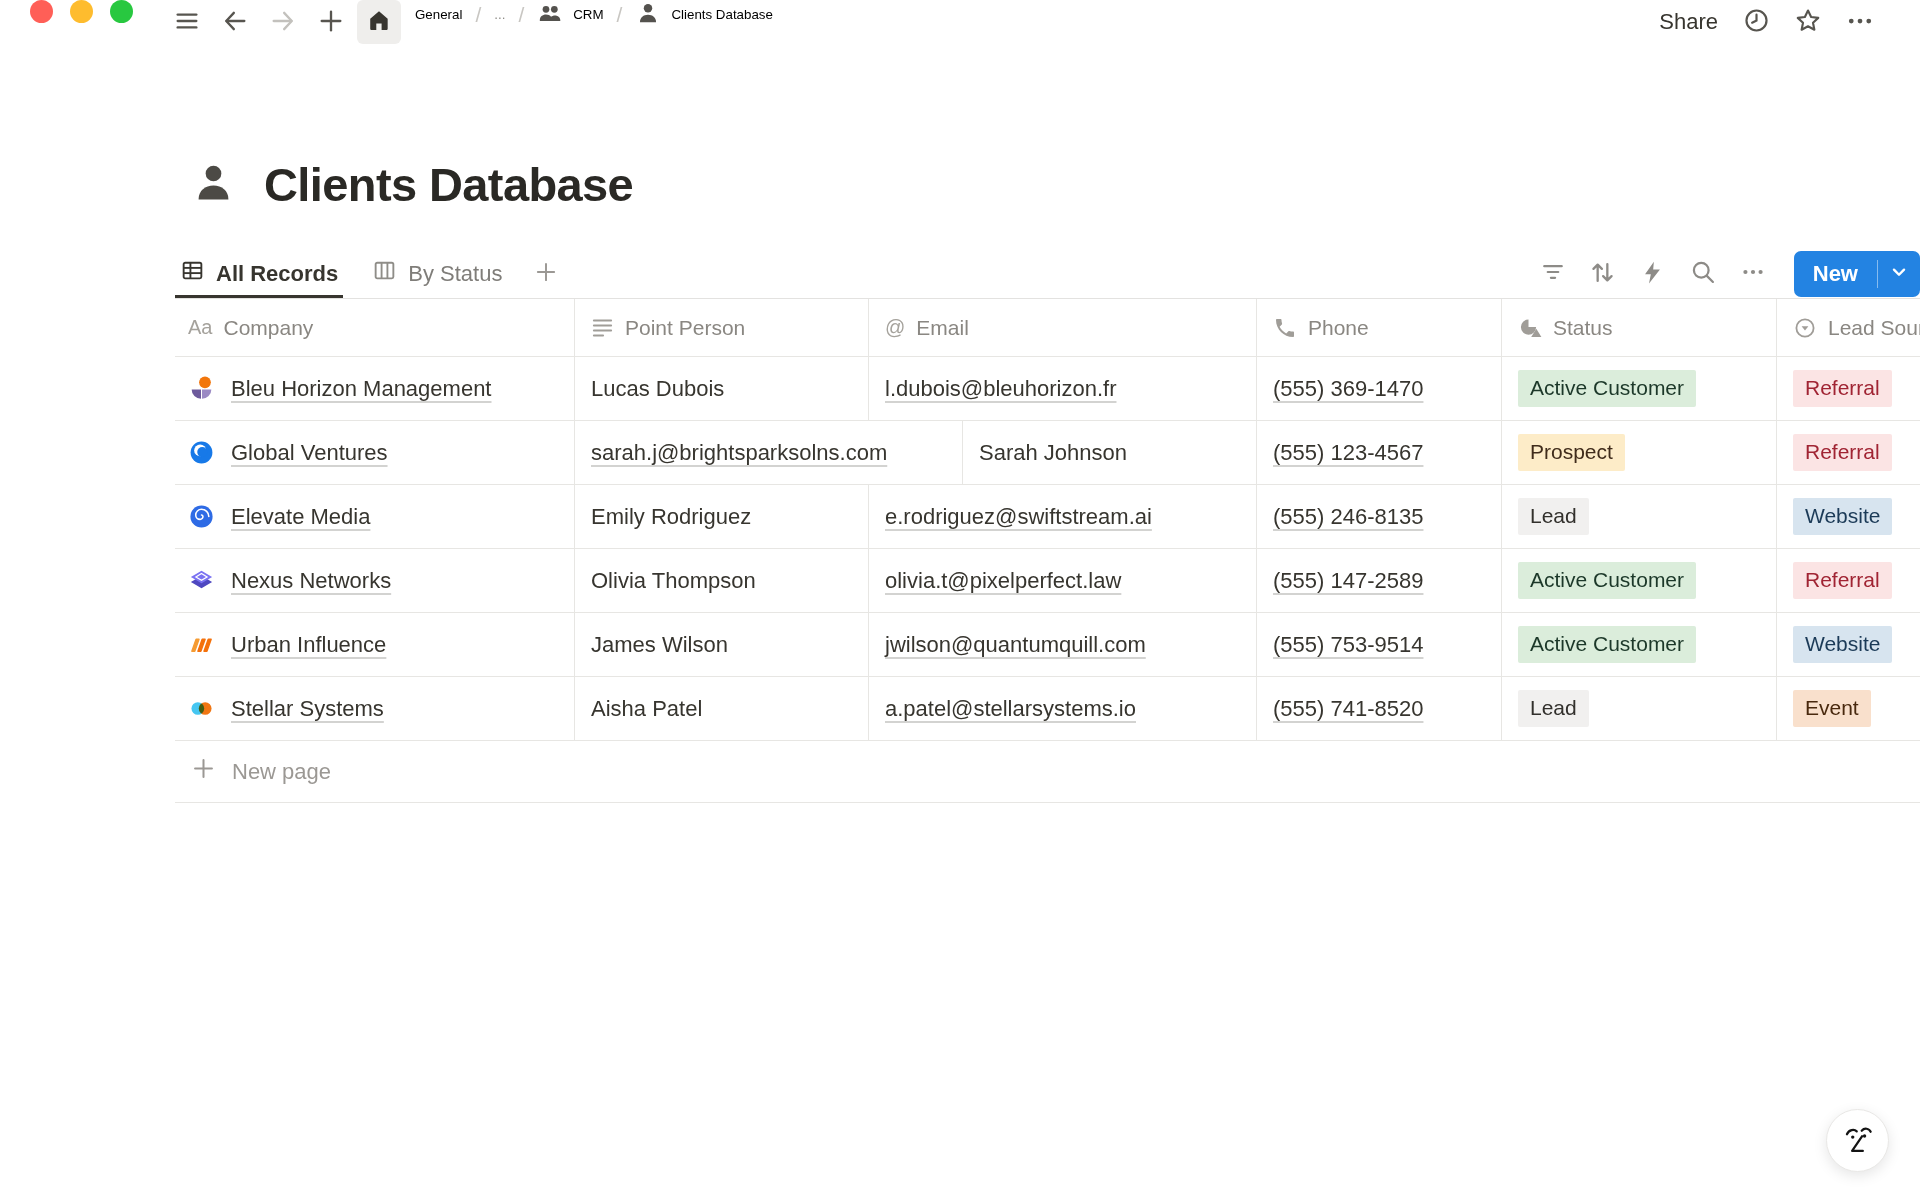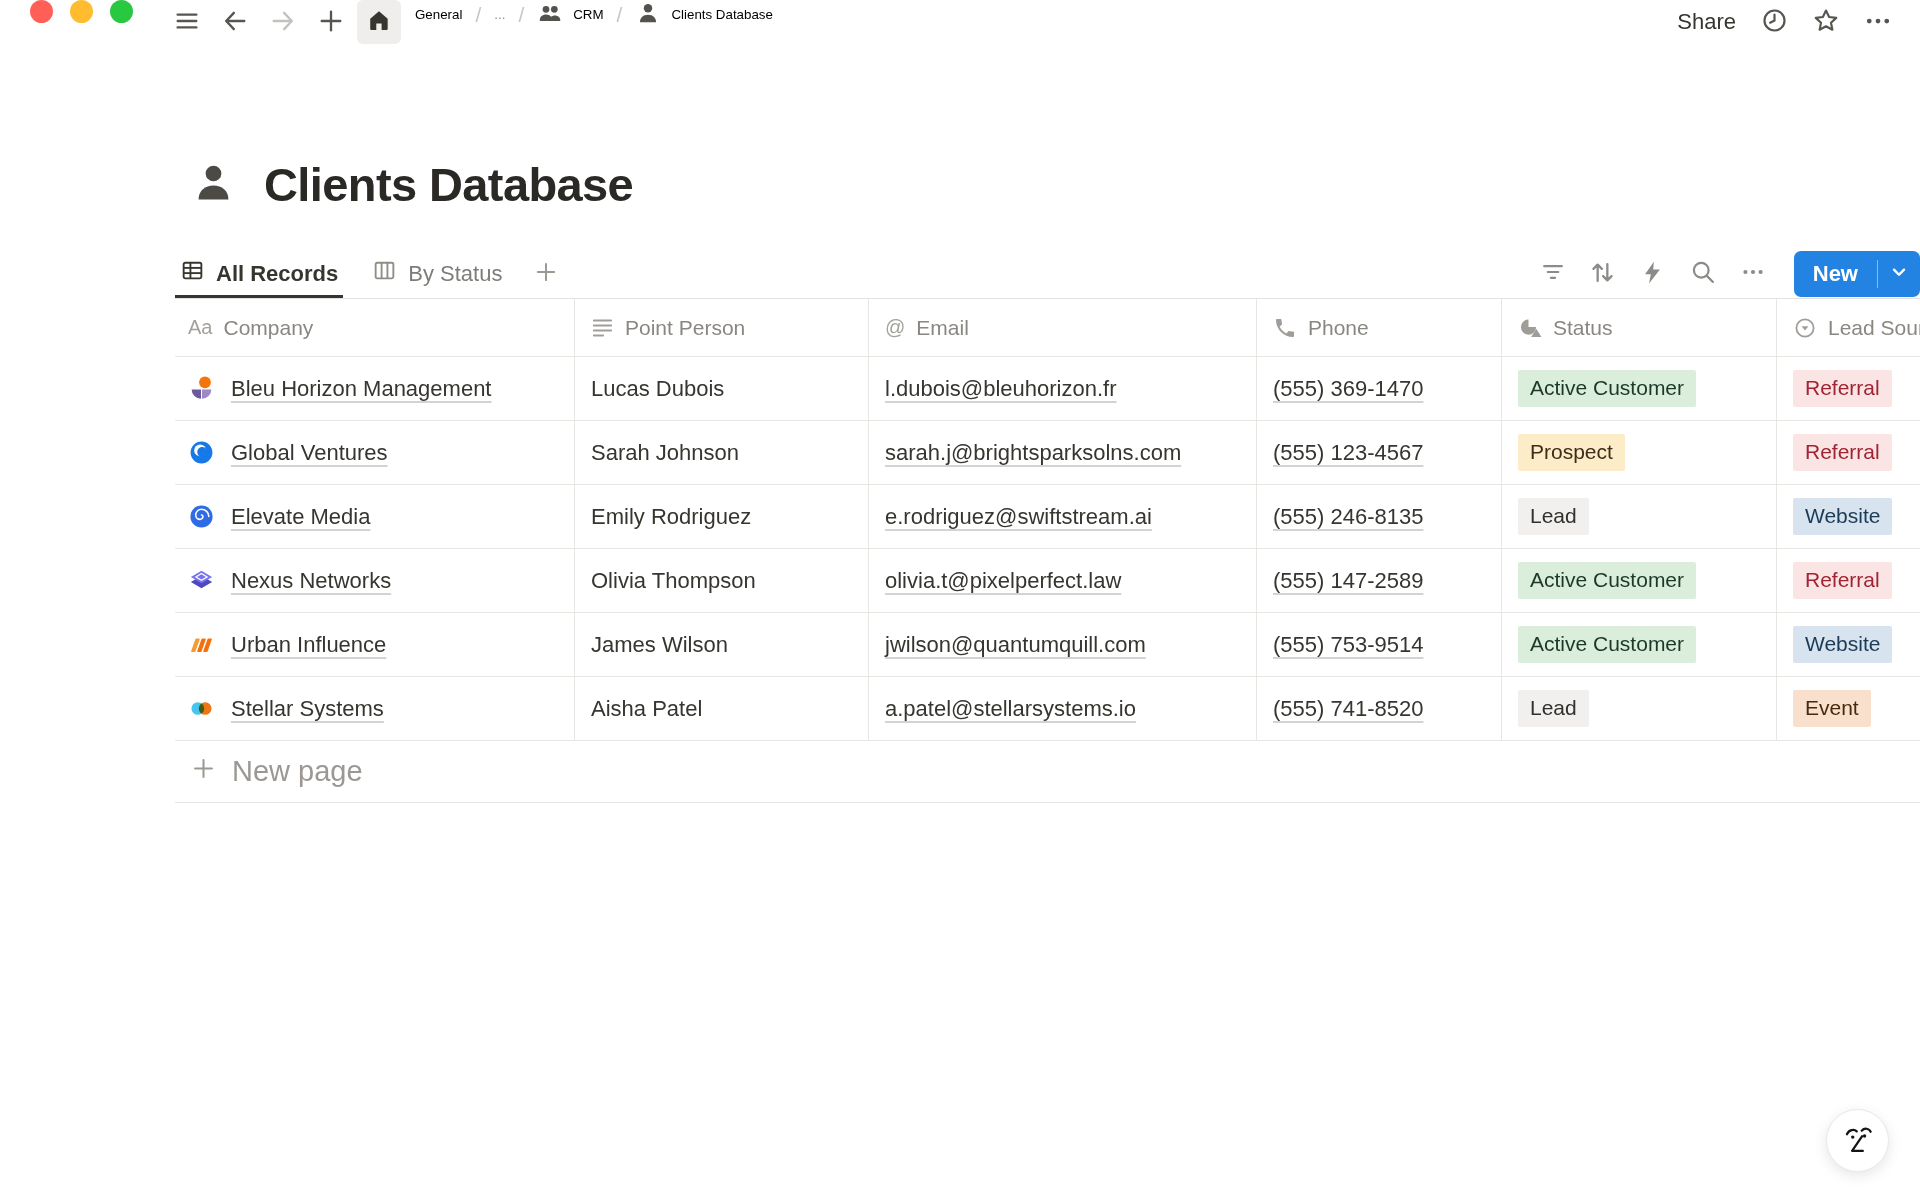--- a/index.html
+++ b/index.html
@@ -9,21 +9,21 @@
 
   
   .topbar { height:64px; display:flex; align-items:flex-start; padding-left:30px; }
   .lights { display:flex; gap:17px; margin-right:32px; }
   .light { width:23px; height:23px; border-radius:50%; }
   .tb-btn { width:44px; height:44px; display:flex; align-items:center; justify-content:center; margin-right:4px; border-radius:6px; }
   .home-btn { background:#EFEEEC; }
   .breadcrumb { display:flex; align-items:center; gap:13px; font-size:21px; margin-left:10px; color:#37352F; }
   .crumb { display:flex; align-items:center; gap:10px; }
   .sep { color:#C8C6C2; font-size:21px; }
-  .topbar-right { margin-left:auto; display:flex; align-items:center; gap:8px; padding-right:20px; }
+  .topbar-right { margin-left:auto; display:flex; align-items:center; gap:8px; padding-right:38px; }
   .share-btn { font-size:22px; color:#37352F; margin-right:8px; }
   .icon-btn { width:44px; height:44px; display:flex; align-items:center; justify-content:center; border-radius:6px; }
 
   
   .title-row { margin:93px 0 0 190px; display:flex; align-items:center; gap:27px; }
   .title-row h1 { font-size:47px; font-weight:700; letter-spacing:-0.6px; color:#2A2925; }
 
   
   .tabbar { margin-left:175px; width:1745px; height:50px; margin-top:37px;
             display:flex; align-items:center; border-bottom:1px solid #E3E2E0; }
@@ -53,21 +53,21 @@
   .col-lead    { width:220px; }
   .db-header-row .db-cell { font-size:21px; color:#8A8782; gap:11px; }
   .h-icon { display:flex; align-items:center; color:#A09D98; }
   .h-icon-text { font-size:20px; color:#A5A29C; }
   .logo { width:27px; height:27px; display:flex; align-items:center; justify-content:center; flex:none; }
   .link { text-decoration:underline; text-decoration-color:rgba(55,53,47,0.22); text-decoration-thickness:2px; text-underline-offset:5px; }
   .company-name { font-weight:500; }
   .badge { padding:5px 12px; border-radius:2px; font-size:21px; line-height:1.25; white-space:nowrap; }
 
   .new-page-row { display:flex; align-items:center; gap:15px; height:62px; width:1745px;
-                  border-bottom:1px solid #E7E6E3; color:#9B9894; font-size:29px; padding-left:15px; }
+                  border-bottom:1px solid #E7E6E3; color:#9B9894; font-size:22px; padding-left:15px; }
 
   
   .fab { position:absolute; right:31px; bottom:28px; width:63px; height:63px; border-radius:50%;
          background:#fff; border:1px solid #E9E8E6; box-shadow:0 4px 14px rgba(0,0,0,0.10);
          display:flex; align-items:center; justify-content:center; }
 </style>
 </head>
 <body>
 
 <header class="topbar">
@@ -330,25 +330,25 @@
           <div class="db-cell col-company">
             <span class="logo">
               <svg width="27" height="27" viewBox="0 0 28 28">
                 <circle cx="14" cy="14" r="11.3" fill="#1779E8"></circle>
                 <circle cx="12.6" cy="11.8" r="6.2" fill="#fff"></circle>
                 <circle cx="14.8" cy="13.6" r="5.2" fill="#1779E8"></circle>
               </svg>
             </span>
             <span class="company-name link">Global Ventures</span>
           </div>
+          <div class="db-cell col-email">
+            <span class="link">sarah.j@brightsparksolns.com</span>
+          </div>
           <div class="db-cell col-person">
             <span>Sarah Johnson</span>
-          </div>
-          <div class="db-cell col-email">
-            <span class="link">sarah.j@brightsparksolns.com</span>
           </div>
           <div class="db-cell col-phone">
             <span class="link">(555) 123-4567</span>
           </div>
           <div class="db-cell col-status">
             <span class="badge" style="background: rgb(253, 236, 200); color: rgb(64, 44, 27);">Prospect</span>
           </div>
           <div class="db-cell col-lead">
             <span class="badge" style="background: rgb(251, 228, 228); color: rgb(160, 36, 51);">Referral</span>
           </div>

